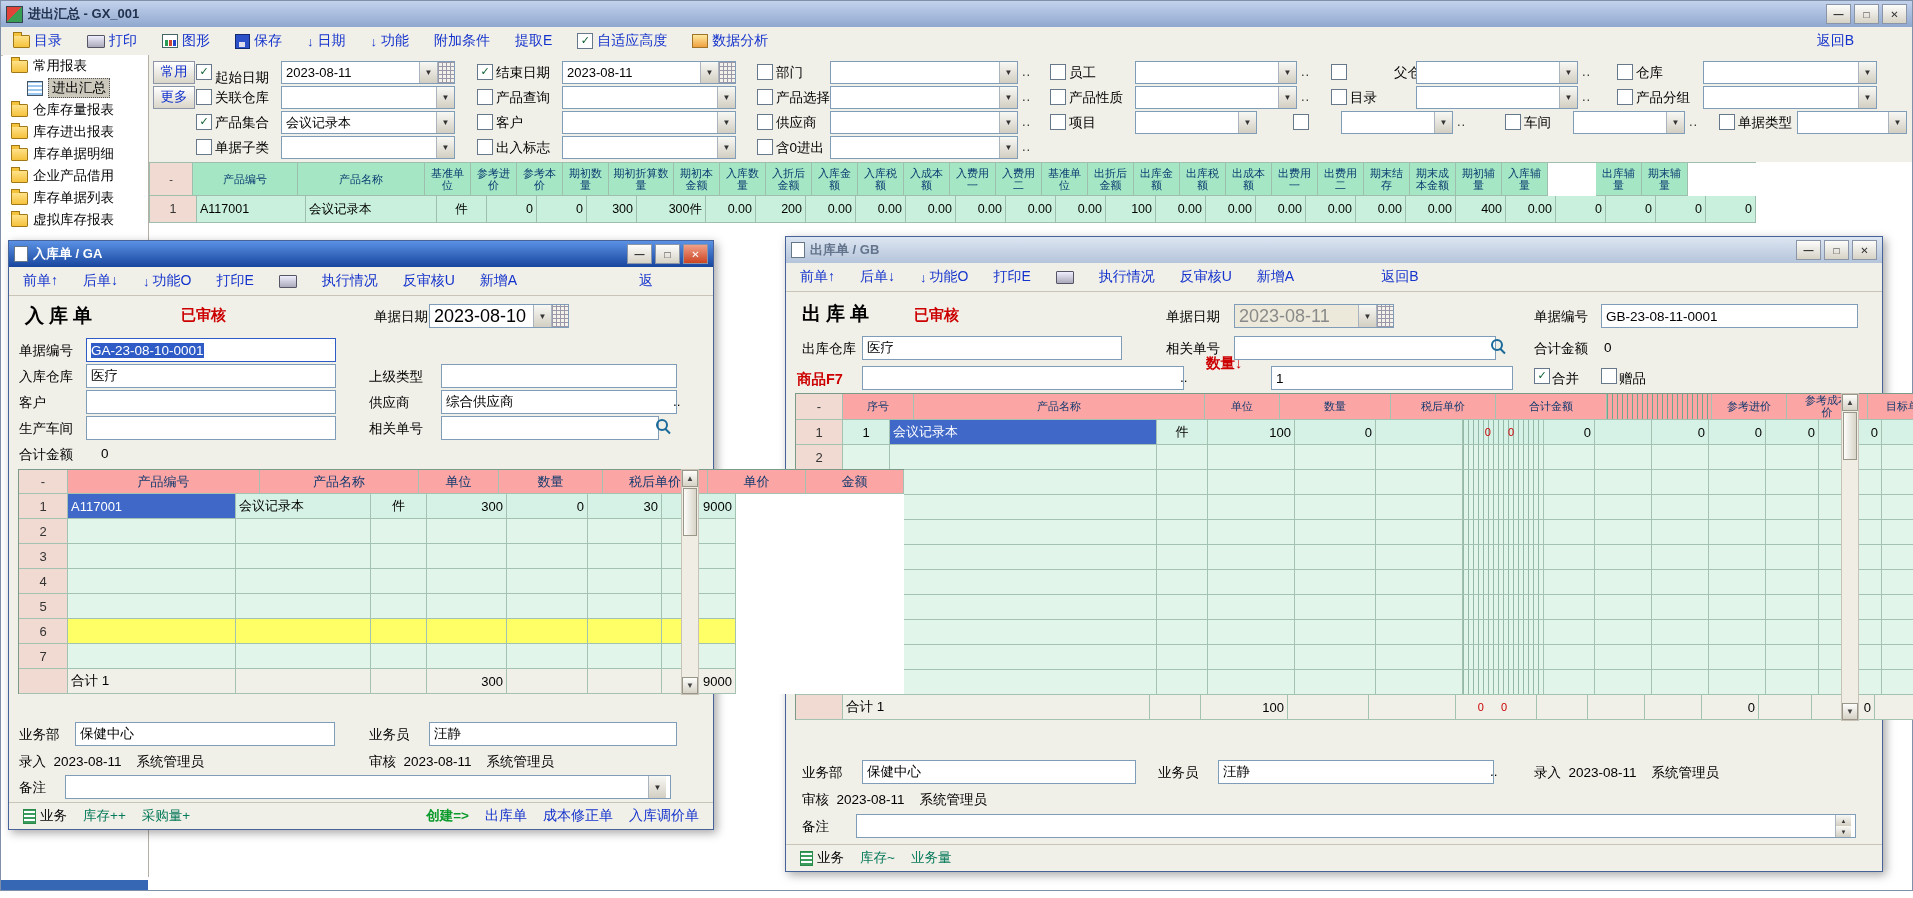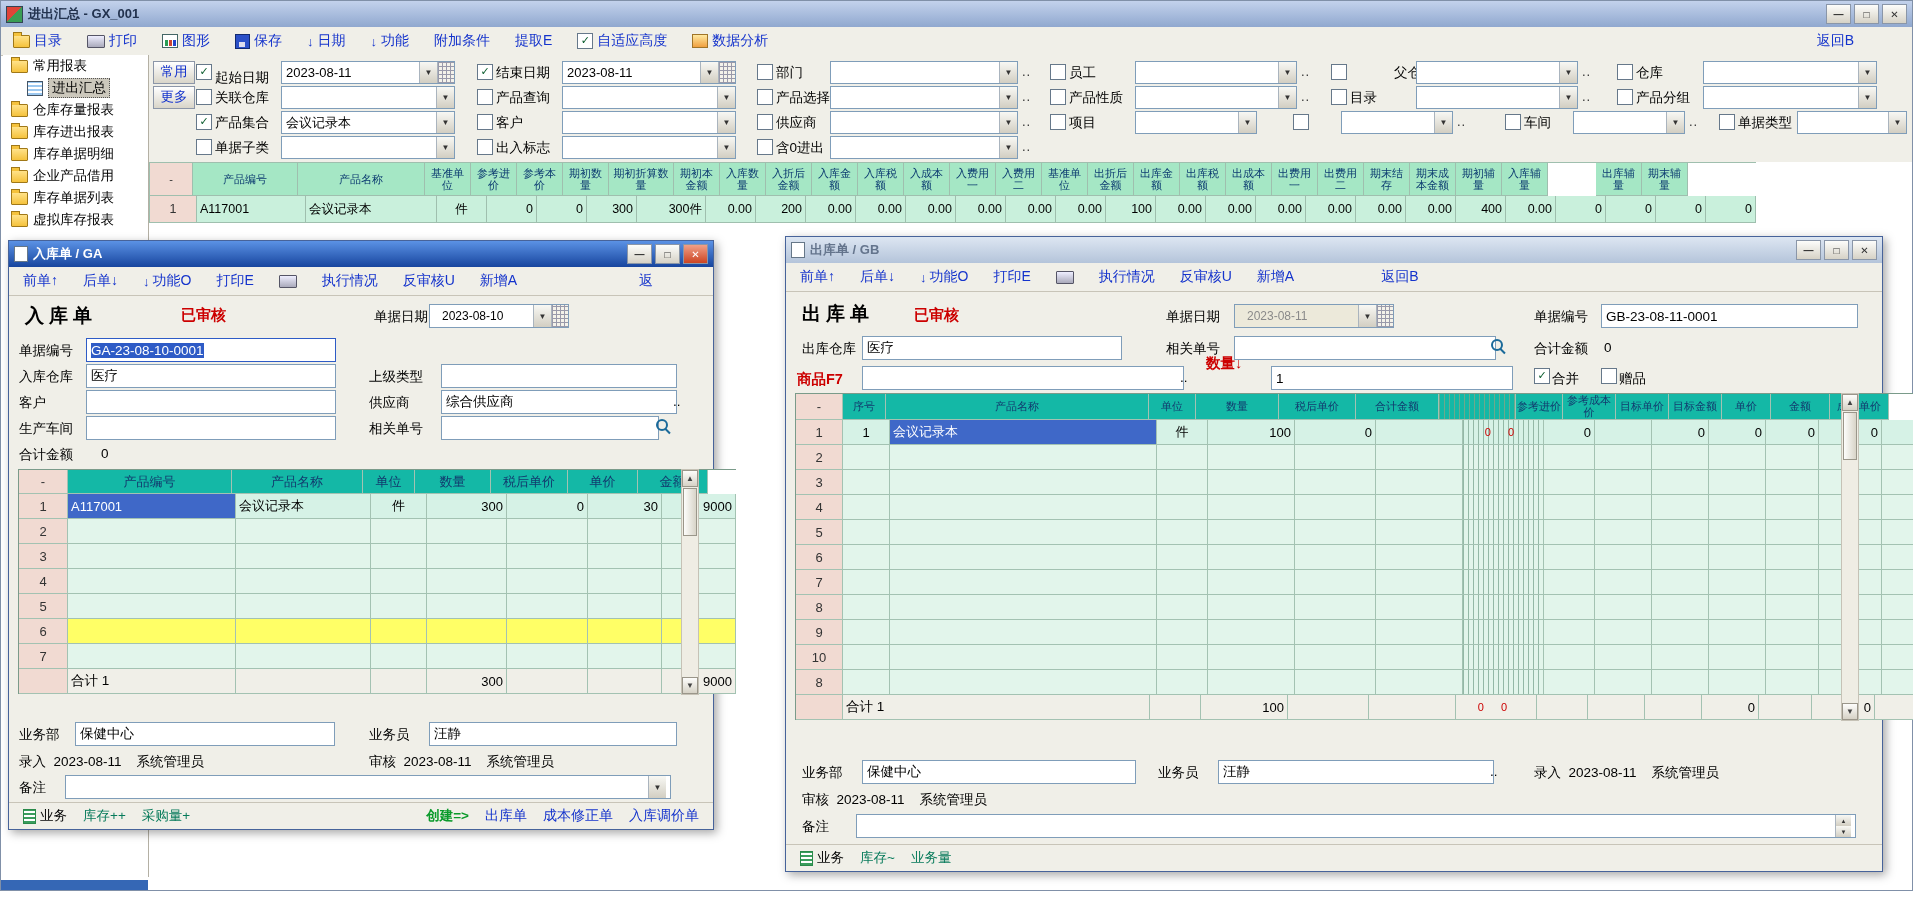--- a/index.html
+++ b/index.html
@@ -92,36 +92,36 @@
   .status-red{position:absolute;color:#cc0000;font-weight:bold;font-size:15px;white-space:nowrap;}
   .lbl{position:absolute;font-size:13.5px;white-space:nowrap;}
   .red-lbl{position:absolute;color:#cc0000;font-weight:bold;font-size:14.5px;white-space:nowrap;}
   .val{position:absolute;font-size:13.5px;}
   .meta{position:absolute;font-size:13.5px;white-space:nowrap;}
   .inp{position:absolute;height:22px;border:1px solid #7f9db9;background:#fff;font-size:13.5px;display:flex;align-items:center;
        padding:0 4px;overflow:hidden;white-space:nowrap;}
   .inp.focus{border:1px solid #2e5bc6;}
   .seltext{background:#2e5bc6;color:#fff;}
   .combo{position:absolute;height:22px;border:1px solid #7f9db9;background:#fff;display:flex;align-items:center;}
-  .combo-text{flex:1;font-size:12px;padding:0 4px;overflow:hidden;white-space:nowrap;margin-left:8px;}
+  .combo-text{flex:1;font-size:18px;padding:0 4px;overflow:hidden;white-space:nowrap;}
   .combo.disabled{background:#ece9da;}
   .combo.disabled .combo-text{color:#8a8a8a;}
   .spin{margin-left:auto;height:100%;display:flex;flex-direction:column;flex:none;}
   .spin span{width:15px;flex:1;background:linear-gradient(#f8f8f4,#d2cec2);border-left:1px solid #aab4be;
              font-size:6px;display:flex;align-items:center;justify-content:center;color:#333;}
 
   
   .doc-table{position:absolute;border-top:1px solid #7a9b8a;border-left:1px solid #7a9b8a;background:#fff;}
   .drow{display:flex;height:25px;}
   .drow.dhead{height:24px;}
   #outbound-table .drow.dhead{height:26px;}
   .dcell{border-right:1px solid #a3c2b2;border-bottom:1px solid #a3c2b2;display:flex;align-items:center;
          overflow:hidden;white-space:nowrap;font-size:13px;padding:0 3px;flex:none;justify-content:flex-start;}
-  .dcell.dh{background:#14b8a6;color:#123a6e;justify-content:center;text-align:center;white-space:normal;
-            word-break:break-all;line-height:1.05;padding:0 1px;}
+  .dcell.dh{background:#fca5a5;color:#123a6e;justify-content:center;text-align:center;white-space:normal;
+            word-break:break-all;line-height:1.05;padding:0 15px;}
   #inbound-table .dcell.dh{font-size:13px;}
   #outbound-table .dcell.dh{font-size:11px;}
   .dcell.corner{background:#f1dad2;justify-content:center;color:#333;}
   .dcell.rownum{background:#f1dad2;justify-content:center;color:#333;}
   .dcell.data{background:#d6f2e6;}
   .dcell.blank{background:#e2f5eb;}
   .dcell.right{justify-content:flex-end;}
   .dcell.center{justify-content:center;}
   .dcell.selcell{background:#3f68c8;color:#fff;}
   .drow.hl .dcell.blank{background:#ffff66;}

